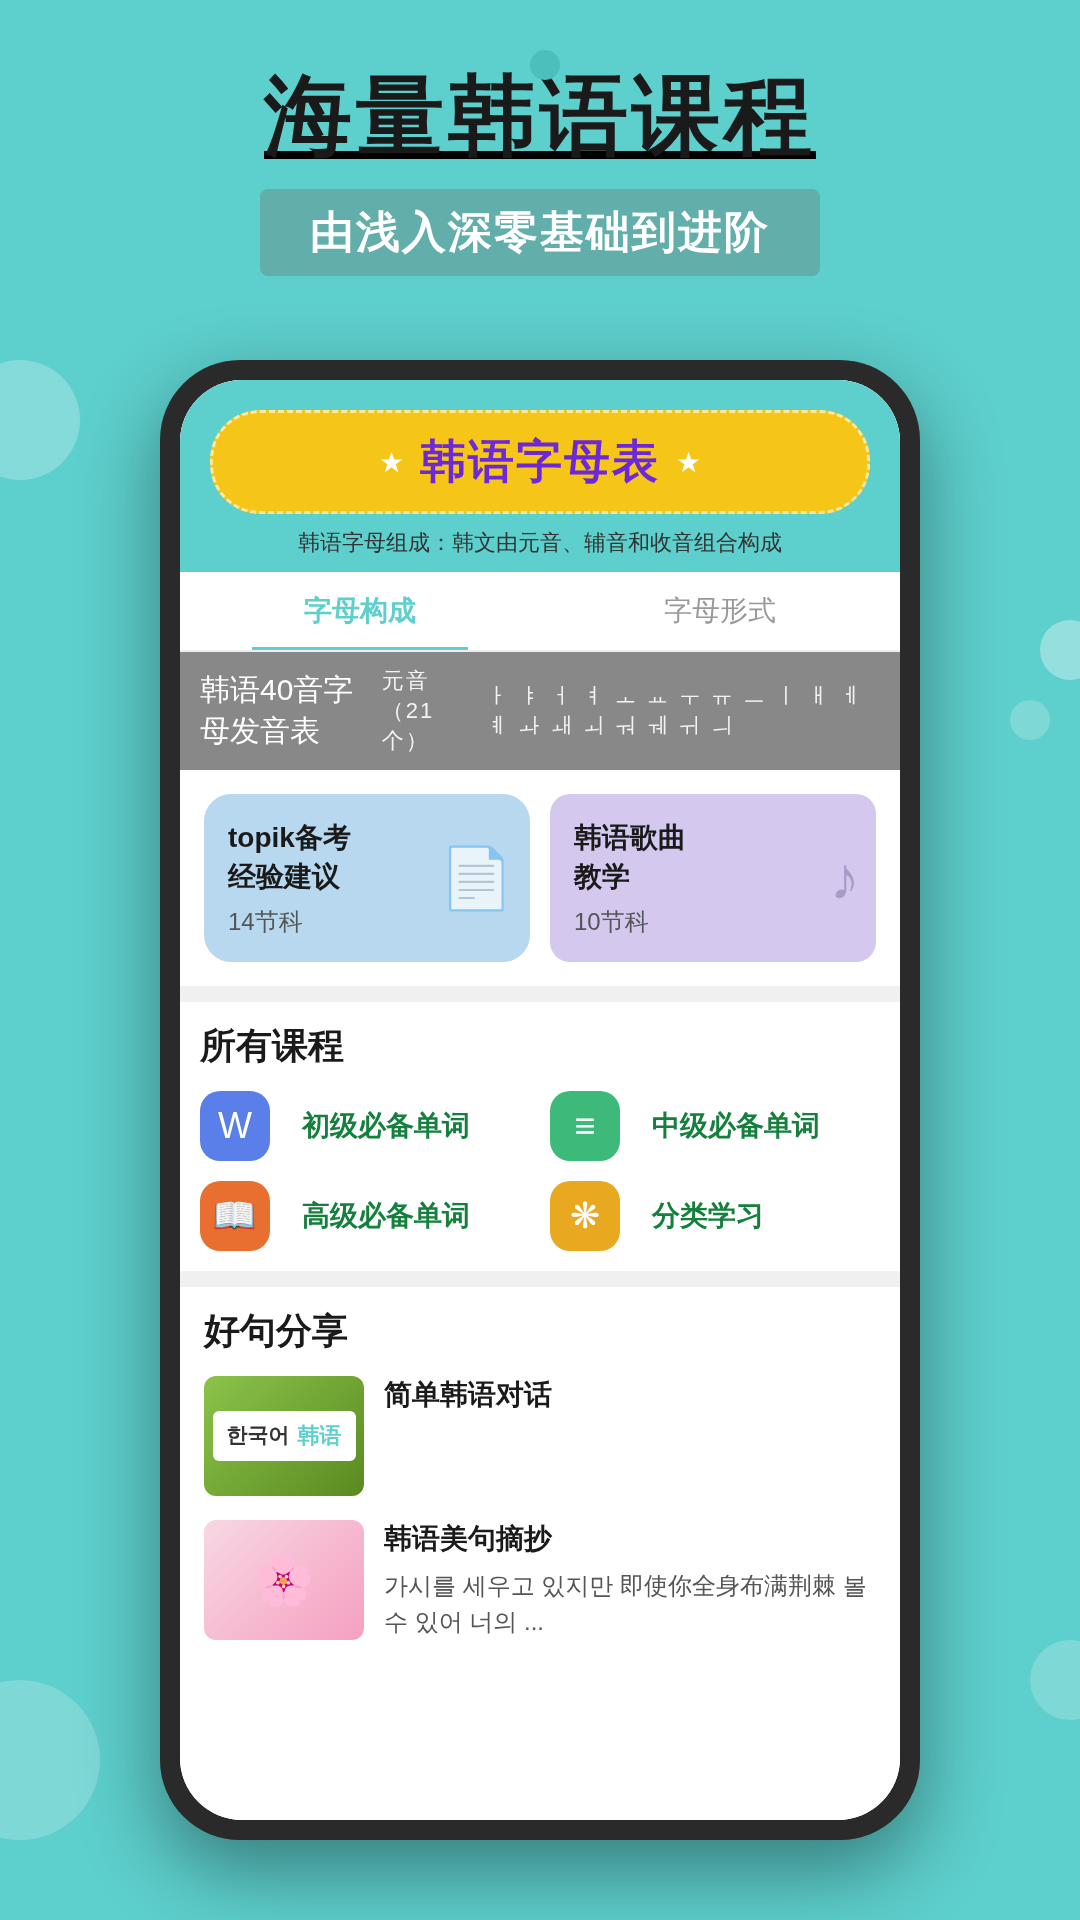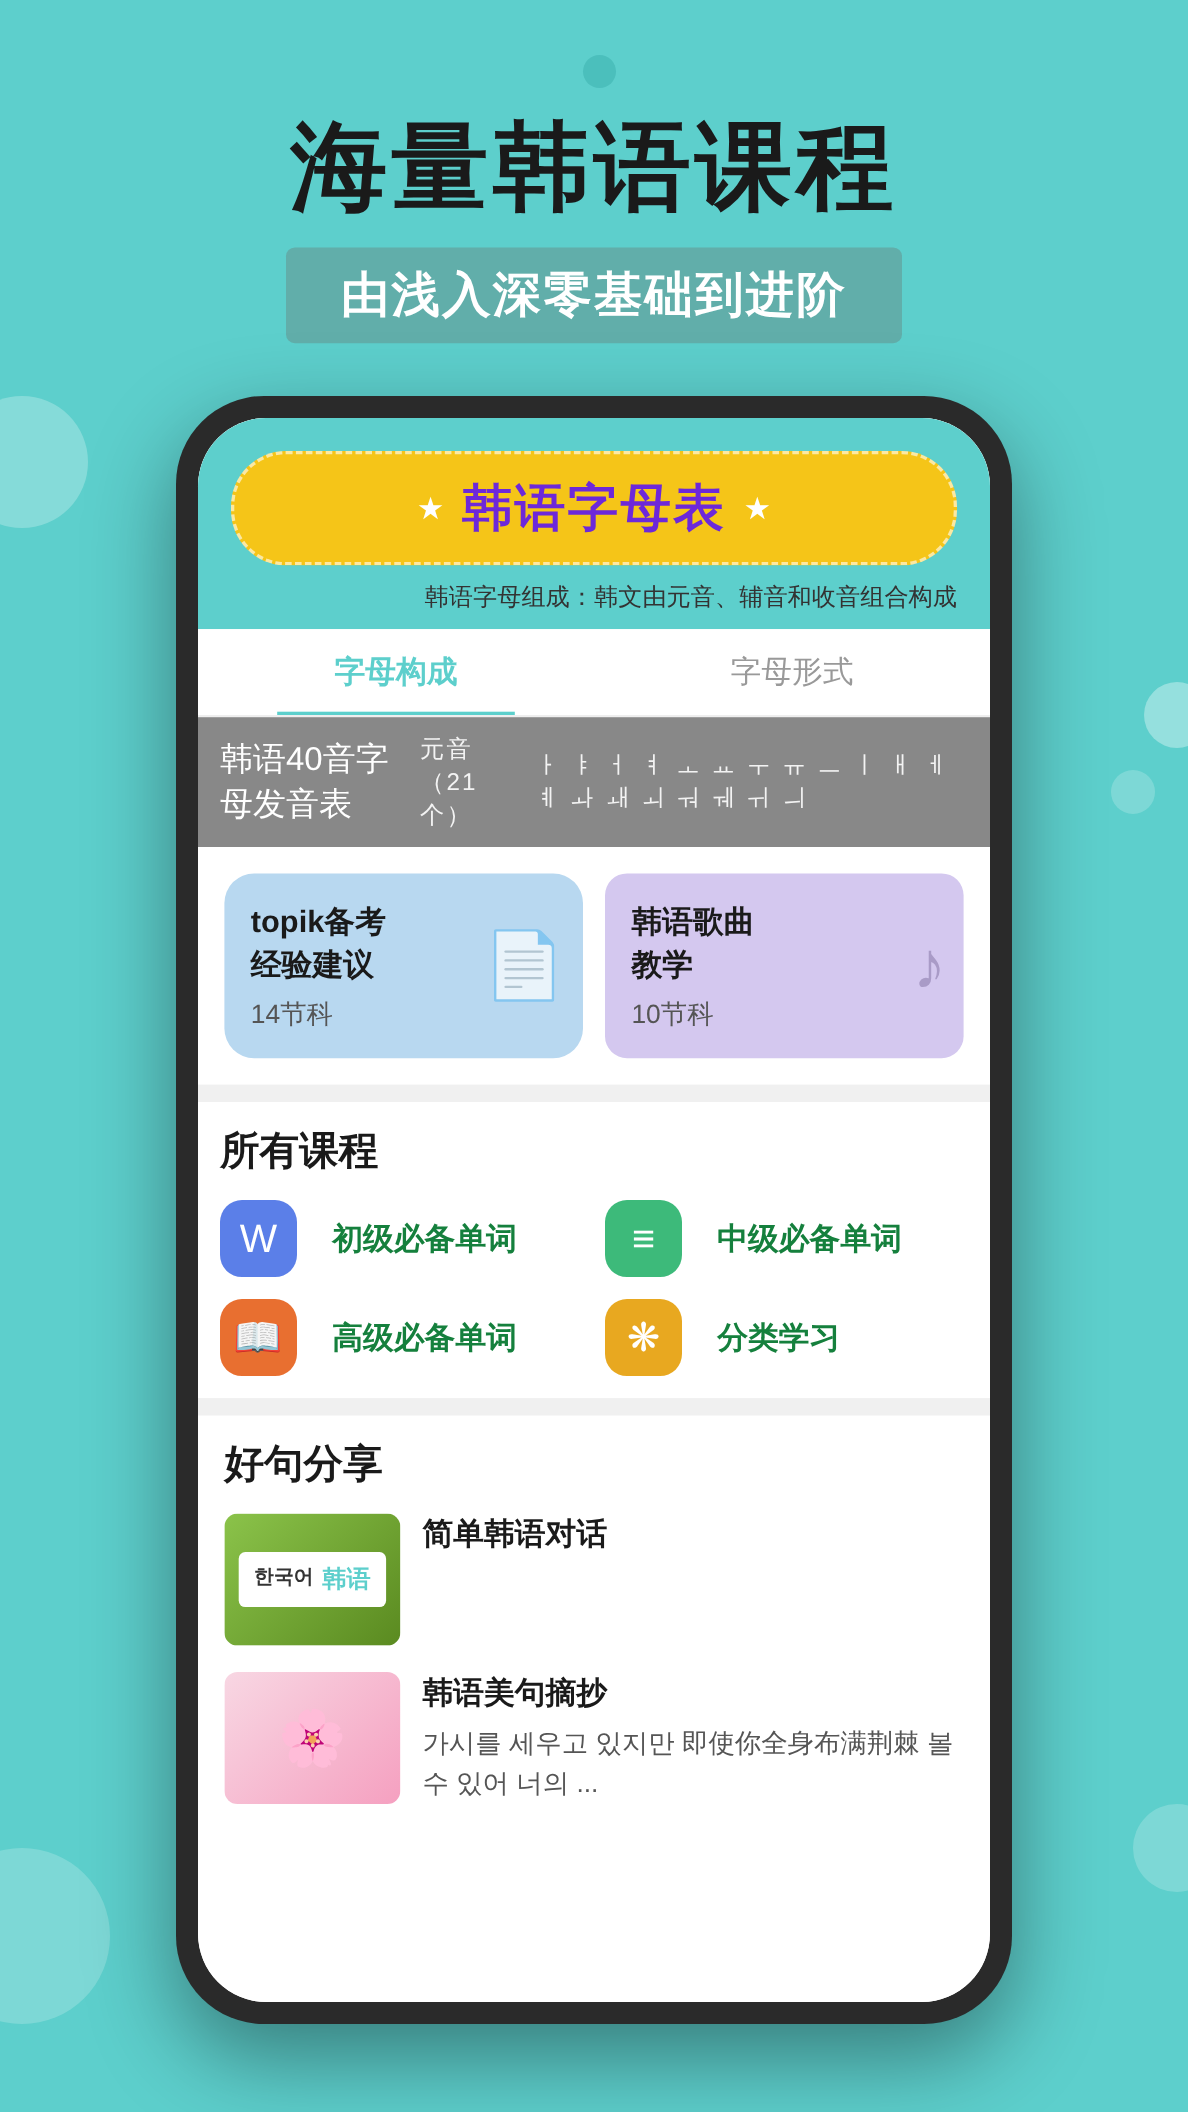--- a/index.html
+++ b/index.html
@@ -47,21 +47,22 @@
     }
     .circle-bottom-right {
       width: 80px; height: 80px;
       bottom: 200px; right: -30px;
       background: rgba(255,255,255,0.2);
     }
 
     
     .header-section {
       text-align: center;
-      padding-top: 104px;
+      padding-top: 68px;
+      text-decoration: underline;
     }
 
     .main-title {
       font-size: 88px;
       font-weight: 900;
       color: #1a1a1a;
       letter-spacing: 4px;
       line-height: 1.1;
     }
 
@@ -135,21 +136,21 @@
     }
 
     .alphabet-title-text {
       font-size: 46px;
       font-weight: 900;
       color: #6d28d9;
       letter-spacing: 2px;
     }
 
     .alphabet-subtitle {
-      text-align: right;
+      text-align: center;
       font-size: 22px;
       color: #333;
       margin-top: 14px;
       padding-bottom: 14px;
     }
 
     
     .tabs-row {
       display: flex;
       background: white;
@@ -341,21 +342,21 @@
     }
 
     .thumb-korean-book {
       display: flex;
       gap: 8px;
       background: white;
       padding: 10px 14px;
       border-radius: 6px;
     }
 
-    .thumb-korean-text1 { font-size: 18px; font-weight: 700; color: #333; }
+    .thumb-korean-text1 { font-size: 21px; font-weight: 700; color: #333; }
     .thumb-korean-text2 { font-size: 22px; font-weight: 700; color: #5dcfcc; }
 
     .thumb-cherry {
       width: 100%;
       height: 100%;
       background: linear-gradient(135deg, #f8d7e3, #f5a0c0);
       display: flex;
       align-items: center;
       justify-content: center;
       font-size: 50px;

